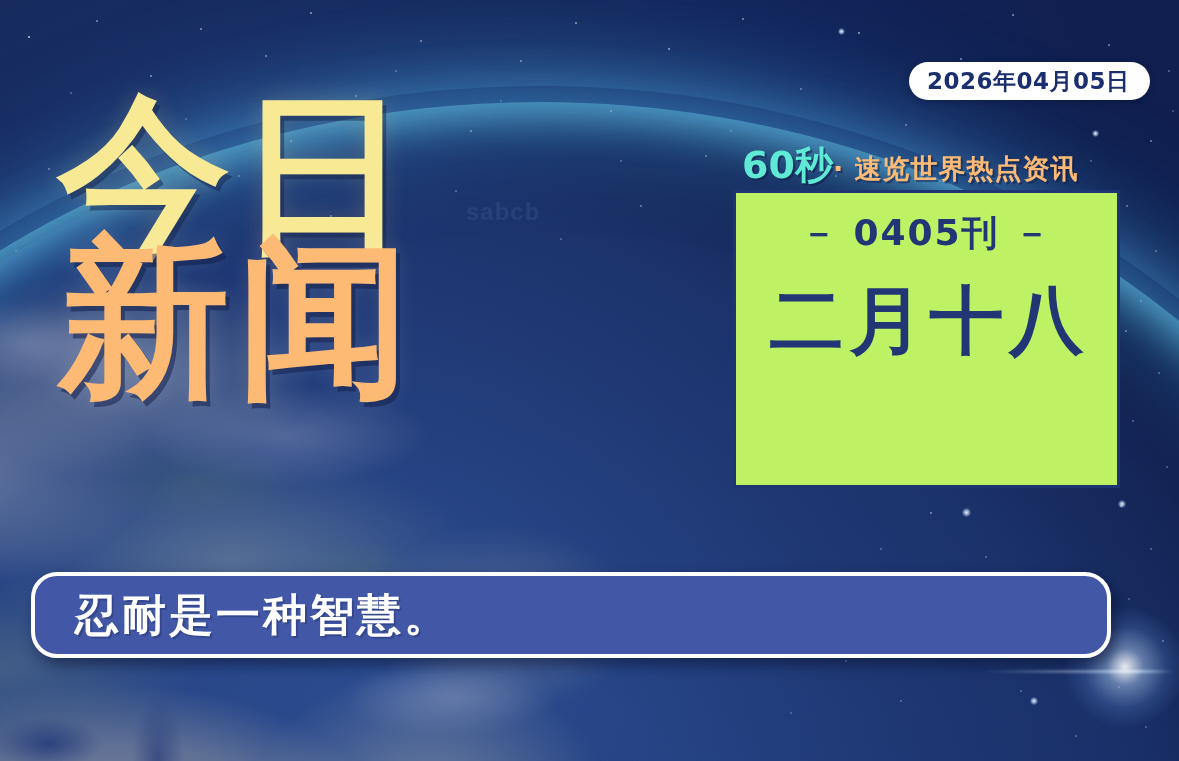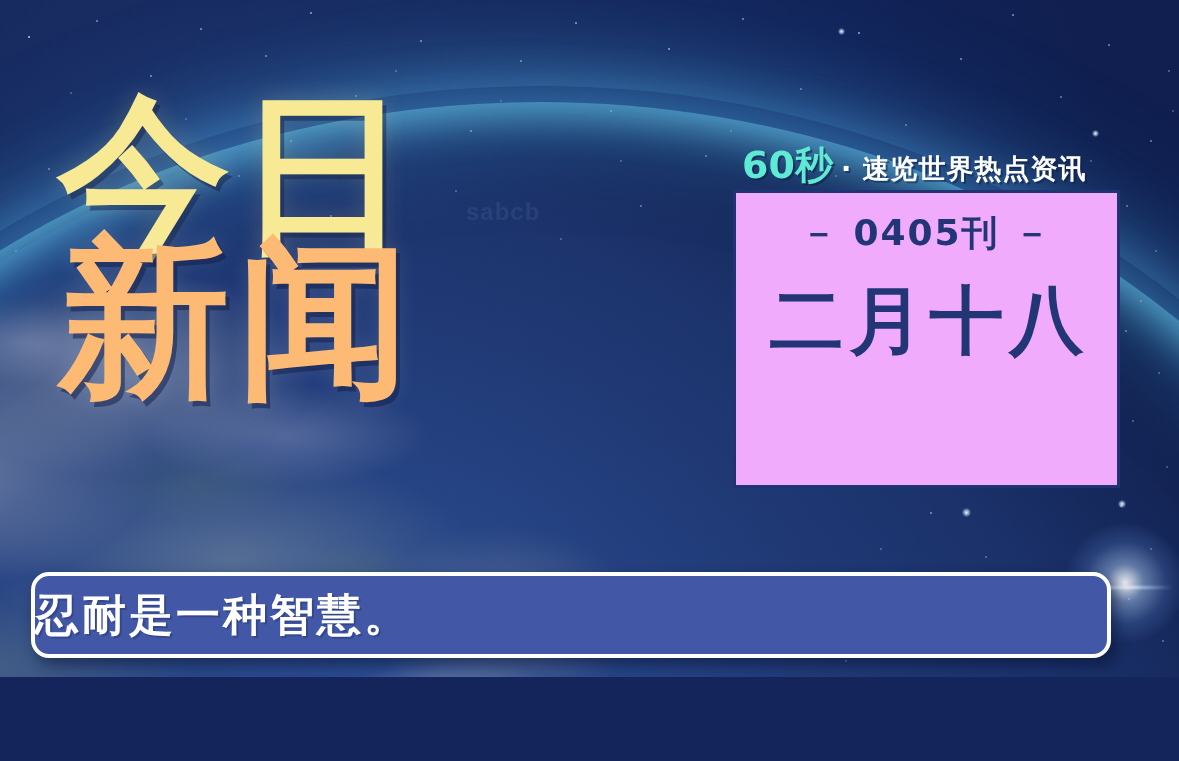--- a/index.html
+++ b/index.html
@@ -6,21 +6,21 @@
   * { margin:0; padding:0; box-sizing:border-box; }
   html, body { width:1179px; height:761px; overflow:hidden; }
   body {
     font-family:"Liberation Sans","DejaVu Sans",sans-serif;
     background:#13255a;
   }
 
   
   .stage {
     position:relative;
-    width:1179px; height:677px;
+    width:1179px; height:761px;
     overflow:hidden;
     background:#122357;
   }
 
   
   .space {
     position:absolute; inset:0;
     background:
       radial-gradient(ellipse 900px 520px at 18% 18%, #1b3068 0%, #162a5e 38%, #12245a 70%, #101f4f 100%),
       linear-gradient(180deg,#16295c 0%,#132456 45%,#101f4d 100%);
@@ -252,32 +252,31 @@
     white-space:nowrap;
     font-family:"DejaVu Sans","Liberation Sans",sans-serif;
   }
   .tagline .sec {
     color:#5eead4;
     font-size:38px; font-weight:900;
     letter-spacing:0px;
     text-shadow:2px 2px 0 rgba(12,24,64,.5);
   }
   .tagline .rest {
-    color:#ffffff;
+    color:#fdba74;
     font-size:27px; font-weight:800;
     letter-spacing:1px;
-    margin-left:8px;
     text-shadow:2px 2px 0 rgba(12,24,64,.45);
   }
 
   
   .date-card {
     position:absolute; left:733px; top:190px;
     width:387px; height:298px;
-    background:#f0abfc;
+    background:#bef264;
     border:3px solid #1e3473;
     display:flex; flex-direction:column;
     align-items:center; justify-content:flex-start;
     padding-top:16px;
     overflow:hidden;
     font-family:"DejaVu Sans","Liberation Sans",sans-serif;
   }
   .card-issue {
     color:#223575;
     font-size:36px; font-weight:800;
@@ -300,22 +299,23 @@
     padding-left:6px;
     white-space:nowrap;
   }
 
   
   .quote-bar {
     position:absolute; left:31px; top:572px;
     width:1080px; height:86px;
     background:#4258a6;
     border:4px solid #ffffff;
-    border-radius:18px;
+    border-radius:26px;
     display:flex; align-items:center;
+    padding-left:40px;
     box-shadow:5px 7px 14px rgba(6,14,42,.5);
     overflow:hidden;
   }
   .quote-text {
     color:#ffffff;
     font-size:44px;
     font-weight:900;
     letter-spacing:3px;
     white-space:nowrap;
     font-family:"DejaVu Sans","Liberation Sans",sans-serif;
@@ -352,20 +352,23 @@
   <div class="flare-streak"></div>
   <div class="flare"></div>
 
   <div class="watermark">sabcb</div>
 
   <div class="title-block">
     <span class="title-line title-top">今日</span>
     <span class="title-line title-bot">新闻</span>
   </div>
 
+  <div class="date-pill">
+    <span>2026年04月05日</span>
+  </div>
 
   <div class="tagline">
     <span class="sec">60秒</span>
     <span class="rest">· 速览世界热点资讯</span>
   </div>
 
   <div class="date-card">
     <div class="card-issue">－ 0405刊 －</div>
     <div class="card-lunar">二月十八</div>
   </div>

